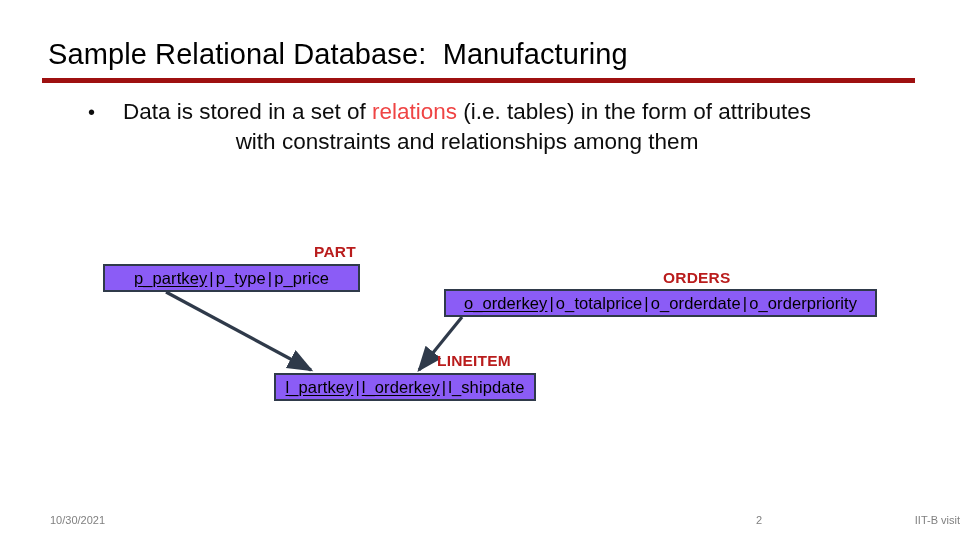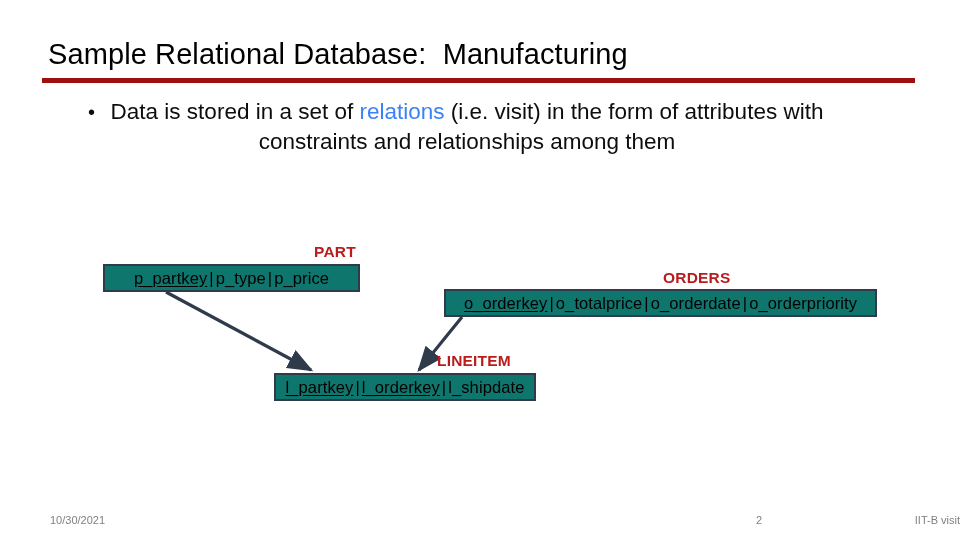--- a/index.html
+++ b/index.html
@@ -71,37 +71,37 @@
     color: #0d0d0d;
     text-align: left;
   }
   #bullet-text {
     display: block;
     margin-left: 20px;
     text-align: center;
     width: 718px;
   }
   .kw-red {
-    color: #3b82f6;
+    color: #ef4444;
   }
 
   
   #diagram {
     position: absolute;
     left: 0;
     top: 0;
     width: 960px;
     height: 540px;
     pointer-events: none;
   }
 
   .table-box {
     position: absolute;
     border: 2px solid #2f3a4a;
-    background: #0f766e;
+    background: #8b5cf6;
     box-sizing: border-box;
     display: flex;
     align-items: center;
     justify-content: center;
     font-size: 16.5px;
     color: #000000;
     white-space: nowrap;
     letter-spacing: 0.1px;
   }
   .table-box .cols {
@@ -151,21 +151,21 @@
 <body>
 
 <div id="slide">
 
   <div id="slide-title">Sample Relational Database:  Manufacturing</div>
   <div id="title-rule"></div>
 
   <div id="body-block">
     <div id="bullet-row">
       <span id="bullet-dot">•</span>
-      <span id="bullet-text"><span>Data is stored in a set of </span><span class="kw-red">relations</span><span> (i.e. visit) in the form  of</span> <span>attributes with constraints and relationships among them</span></span>
+      <span id="bullet-text"><span>Data is stored in a set of </span><span class="kw-red">relations</span><span> (i.e. tables) in the form  of</span> <span>attributes with constraints and relationships among them</span></span>
     </div>
   </div>
 
   <svg id="diagram" viewBox="0 0 960 540" xmlns="http://www.w3.org/2000/svg">
     <defs>
       <marker id="arrowhead" markerWidth="9" markerHeight="9" refX="7.2" refY="3.2" orient="auto" markerUnits="strokeWidth">
         <path d="M0,0 L8,3.2 L0,6.4 Z" fill="#2f3a4a"></path>
       </marker>
     </defs>
 

